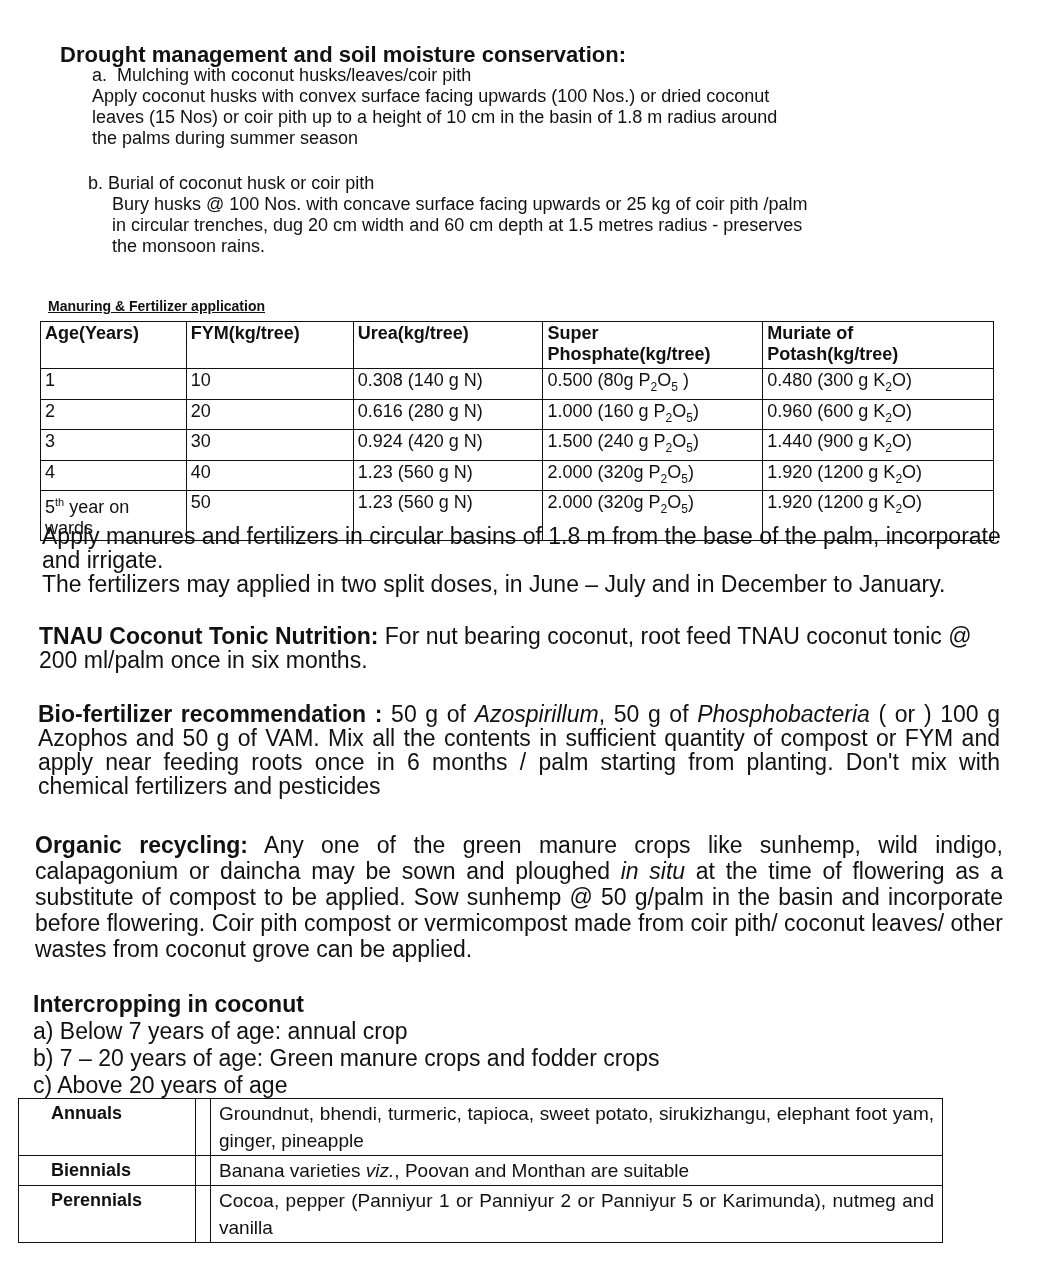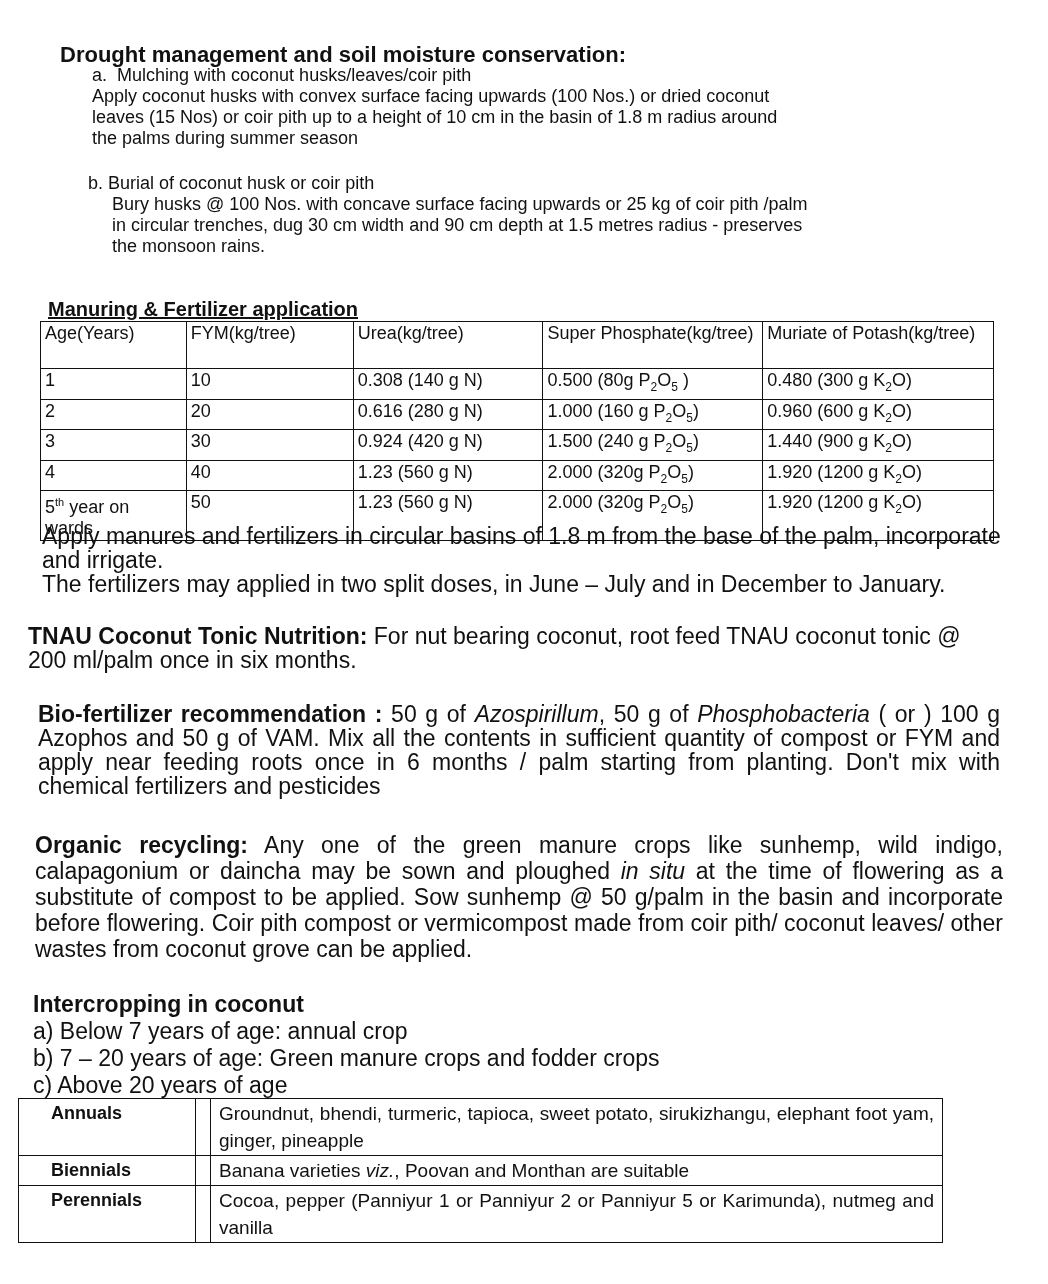--- a/index.html
+++ b/index.html
@@ -5,28 +5,28 @@
     html, body { margin: 0; padding: 0; background: #fff; }
     body { width: 1048px; height: 1284px; position: relative; overflow: hidden; color: #111; font-family: "Liberation Sans", sans-serif; }
     .abs { position: absolute; }
     .sec1 { left: 60px; top: 44px; width: 900px; font-size: 18px; line-height: 21px; }
     .sec1 .title { font-weight: bold; font-size: 22px; }
     .sub { margin-left: 32px; }
     .sub .lbl { font-weight: normal; }
     .sub .body { }
     .subb { margin-left: 28px; margin-top: 24px; }
     .subb .body { margin-left: 24px; }
-    .mtitle { left: 48px; top: 298px; font-weight: bold; font-size: 20px; text-decoration: underline; }
+    .mtitle { left: 48px; top: 298px; font-weight: bold; font-size: 14px; text-decoration: underline; }
     table { border-collapse: collapse; }
     .ftable { left: 40px; top: 321px; width: 954px; font-size: 18px; }
     .ftable td, .ftable th { border: 1.5px solid #111; padding: 1px 4px; vertical-align: top; text-align: left; line-height: 21px; }
-    .ftable th { font-weight: normal; height: 44px; }
+    .ftable th { font-weight: bold; height: 44px; }
     .plain { font-family: "Liberation Sans Narrow", "Liberation Sans", sans-serif; font-size: 23px; line-height: 24px; }
     .p1 { left: 42px; top: 524px; width: 960px; }
-    .p2 { left: 28px; top: 624px; width: 960px; }
+    .p2 { left: 39px; top: 624px; width: 960px; }
     .p3 { left: 38px; top: 702px; width: 962px; text-align: justify; }
     .p4 { left: 35px; top: 832px; width: 968px; text-align: justify; line-height: 26px; }
     .p5 { left: 33px; top: 991px; width: 700px; line-height: 27px; }
     .b { font-weight: bold; }
     .i { font-style: italic; }
     .itable { left: 18px; top: 1098px; width: 925px; font-size: 19px; }
     .itable td { border: 1.5px solid #111; padding: 1px 8px; vertical-align: top; line-height: 27px; }
     .itable td.lab { font-weight: bold; width: 136px; font-family: "Liberation Sans", sans-serif; font-size: 18px; padding-left: 32px; }
     .itable td.gap { width: 14px; padding: 0; }
     .itable td.val { text-align: justify; }
@@ -43,21 +43,21 @@
     <div class="body">
       <div>Apply coconut husks with convex surface facing upwards (100 Nos.) or dried coconut</div>
       <div>leaves (15 Nos) or coir pith up to a height of 10 cm in the basin of 1.8 m radius around</div>
       <div>the palms during summer season</div>
     </div>
   </div>
   <div class="sub subb">
     <div class="lbl"><span>b.</span>&nbsp;<span>Burial of coconut husk or coir pith</span></div>
     <div class="body">
       <div>Bury husks @ 100 Nos. with concave surface facing upwards or 25 kg of coir pith /palm</div>
-      <div>in circular trenches, dug 30 cm width and 90 cm depth at 1.5 metres radius - preserves</div>
+      <div>in circular trenches, dug 20 cm width and 60 cm depth at 1.5 metres radius - preserves</div>
       <div>the monsoon rains.</div>
     </div>
   </div>
 </div>
 
 <div class="abs mtitle">Manuring &amp; Fertilizer application</div>
 <table class="abs ftable">
   <colgroup>
       <col style="width:146px">
       <col style="width:167px">

